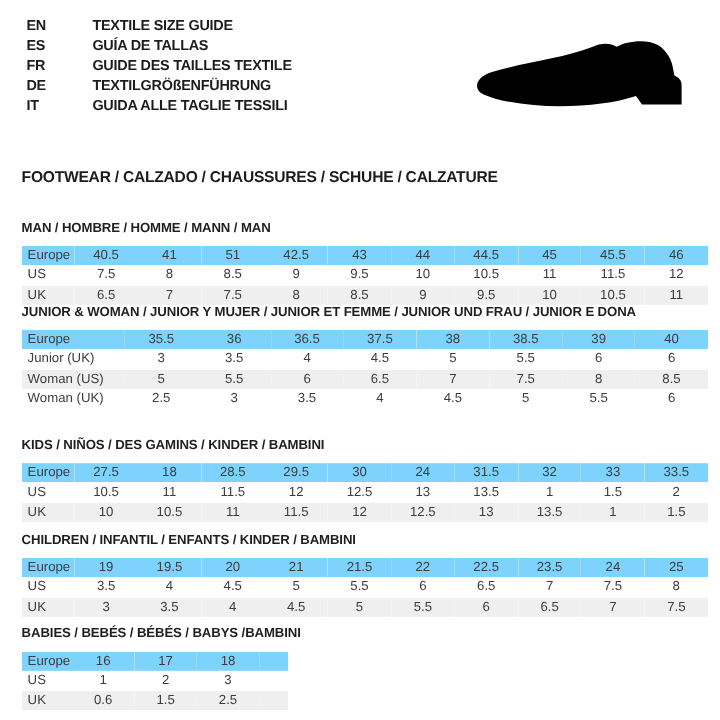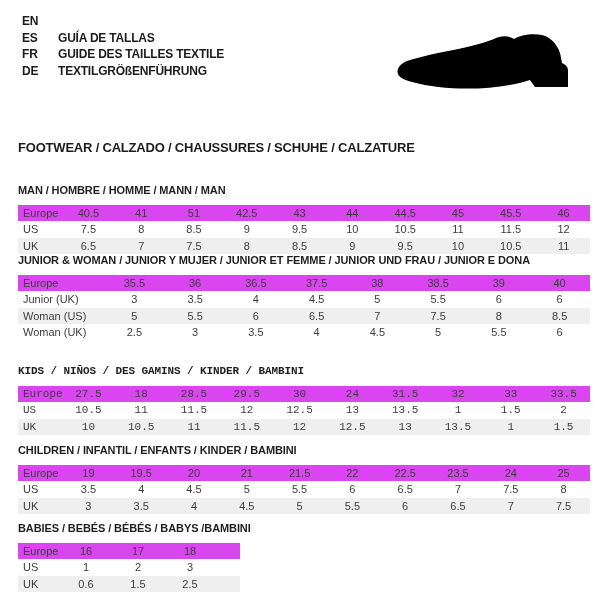--- a/index.html
+++ b/index.html
@@ -9,77 +9,82 @@
     background:#ffffff;
     color:#3a3a3a;
     position:relative;
     overflow:hidden;
   }
   .lang-block {
     position:absolute; left:22px; top:13px;
     font-size:12px; font-weight:bold; color:#1c1c1c;
     letter-spacing:-0.2px;
   }
-  .lang-row { display:flex; height:16.6px; align-items:center; }
+  .lang-row { display:flex; height:16.6px; align-items:center;gap:19px; }
   .lang-code { width:36px; }
   .footwear-title {
     position:absolute; left:18px; top:108px;
     font-size:13px; font-weight:bold; color:#1c1c1c;
     letter-spacing:-0.2px;
     margin-top:32px;
   }
   .shoe-wrap { position:absolute; left:396px; top:30px; width:176px; height:66px; }
   .shoe-wrap svg { display:block; width:100%; height:100%; }
 
   .size-section { position:absolute; left:18px; width:572px; }
   .sec-man      { top:184px; }
   .sec-junior   { top:254px; }
-  .sec-kids     { top:365px;font-family:Liberation Mono, monospace; }
+  .sec-kids     { top:365px; }
   .sec-children { top:444px; }
   .sec-babies   { top:522px; }
   .section-title {
     font-size:11px; font-weight:bold; color:#1f1f1f;
     height:13px; line-height:13px; letter-spacing:-0.1px;
     margin-bottom:8px; white-space:nowrap;
   }
   table.size-table {
     border-collapse:collapse; table-layout:fixed;
     width:572px; font-size:11px; color:#3c3c3c;
   }
   table.size-table td {
     height:16.3px; text-align:center; vertical-align:middle;
     padding:0; overflow:hidden; white-space:nowrap;
   }
   table.size-table td.lbl { text-align:left; padding-left:5px; }
-  table.size-table tr.hdr { background:#d946ef; }
+  table.size-table tr.hdr { background:#7dd3fc; }
   table.size-table tr:not(.hdr):nth-child(odd) { background:#efefef; }
   table.cols-10 td.lbl { width:44px; }
   table.cols-8  td.lbl { width:86px; }
   table.babies  { width:222px; }
   table.babies td.lbl { width:42px; }
   table.babies td.blank { width:24px; }
 </style>
 </head>
 <body>
 
 <div class="lang-block">
   <div class="lang-row">
     <span class="lang-code">EN</span>
+    <span>TEXTILE SIZE GUIDE</span>
   </div>
   <div class="lang-row">
     <span class="lang-code">ES</span>
     <span>GUÍA DE TALLAS</span>
   </div>
   <div class="lang-row">
     <span class="lang-code">FR</span>
     <span>GUIDE DES TAILLES TEXTILE</span>
   </div>
   <div class="lang-row">
     <span class="lang-code">DE</span>
     <span>TEXTILGRÖßENFÜHRUNG</span>
+  </div>
+  <div class="lang-row">
+    <span class="lang-code">IT</span>
+    <span>GUIDA ALLE TAGLIE TESSILI</span>
   </div>
 </div>
 
 <div class="footwear-title">FOOTWEAR / CALZADO / CHAUSSURES / SCHUHE / CALZATURE</div>
 
 <div class="shoe-wrap">
   <svg viewBox="0 0 176 66" xmlns="http://www.w3.org/2000/svg" aria-hidden="true">
     <path fill="#000000" d="M2 44 C0 39 4 33 14 30 C44 21 72 19 98 9 C104 6 112 5 118 9 C126 4 144 2 153 8 C160 13 164 20 165 28 L166 33 C170 35 172 37 172 41 L172 57 L139 57 L134 50 C104 60 52 62 16 52 C6 49 3 47 2 44 Z"></path>
   </svg>
 </div>

